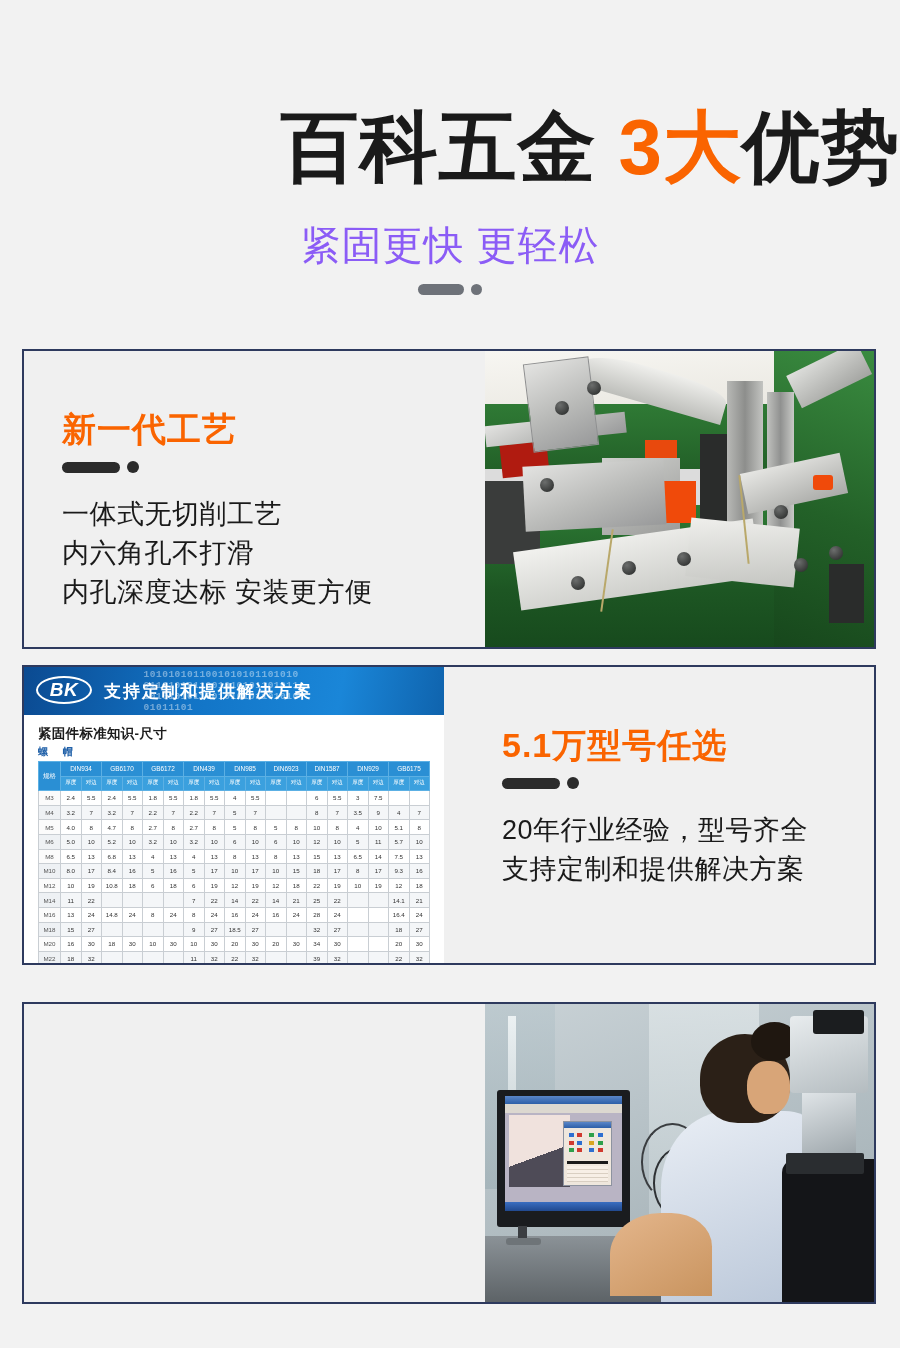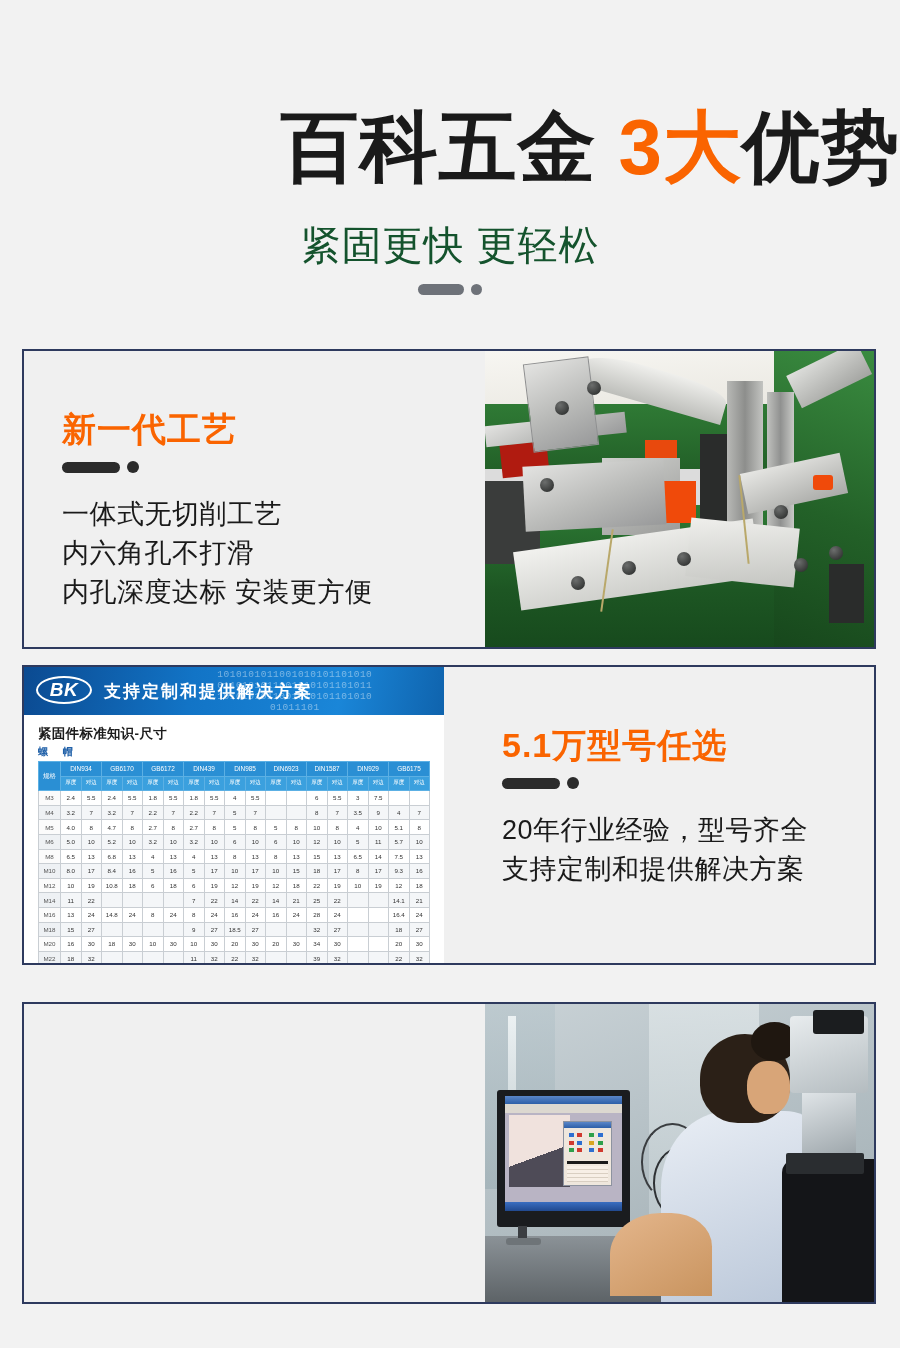--- a/index.html
+++ b/index.html
@@ -17,21 +17,21 @@
     position: absolute; left: 0; top: 108px; width: 900px;
     text-align: right; white-space: nowrap;
     font-size: 78px; font-weight: bold; line-height: 1;
     letter-spacing: 1px; color: #1a1a1a;
   }
   .title-row .accent { color: #fa6400; }
   .title-row .gap { display: inline-block; width: 22px; }
   .subtitle {
     position: absolute; left: 0; top: 218px; width: 900px;
     text-align: center; font-size: 40px; font-weight: 500;
-    color: #14532d; letter-spacing: 1px;
+    color: #8b5cf6; letter-spacing: 1px;
   }
   .head-dash {
     position: absolute; left: 50%; top: 284px;
     transform: translateX(-50%);
     display: flex; align-items: center; gap: 7px;
   }
   .head-dash .bar { width: 46px; height: 11px; border-radius: 6px; background: #6e7279; }
   .head-dash .dot { width: 11px; height: 11px; border-radius: 50%; background: #6e7279; }
 
   
@@ -119,21 +119,21 @@
   #photo-table { left: 0; top: 0; width: 420px; height: 296px; background: #ffffff; }
   .sheet-banner {
     position:absolute; left:0; top:0; width:100%; height:48px;
     background:linear-gradient(100deg,#0b4a91 0%,#1274c6 40%,#1a86d8 75%,#0f63ad 100%);
     overflow:hidden;
   }
   .binary {
     position:absolute; right:-2px; top:2px; width:72%; height:44px;
     font-family:"Liberation Mono","DejaVu Sans Mono",monospace;
     font-size:9.5px; line-height:11px; color:rgba(255,255,255,.42);
-    letter-spacing:.5px; white-space:nowrap; overflow:hidden; text-align:center;
+    letter-spacing:.5px; white-space:nowrap; overflow:hidden; text-align:left;font-weight:bold;
   }
   .bk-logo {
     position:absolute; left:12px; top:9px; width:56px; height:28px;
     border:2.5px solid #ffffff; border-radius:50%;
     color:#fff; font-size:19px; font-weight:bold; font-style:italic;
     text-align:center; line-height:24px; letter-spacing:.5px;
   }
   .bk-company {
     position:absolute; left:80px; top:13px;
     color:#fff; font-size:17px; font-weight:bold; letter-spacing:2px;

